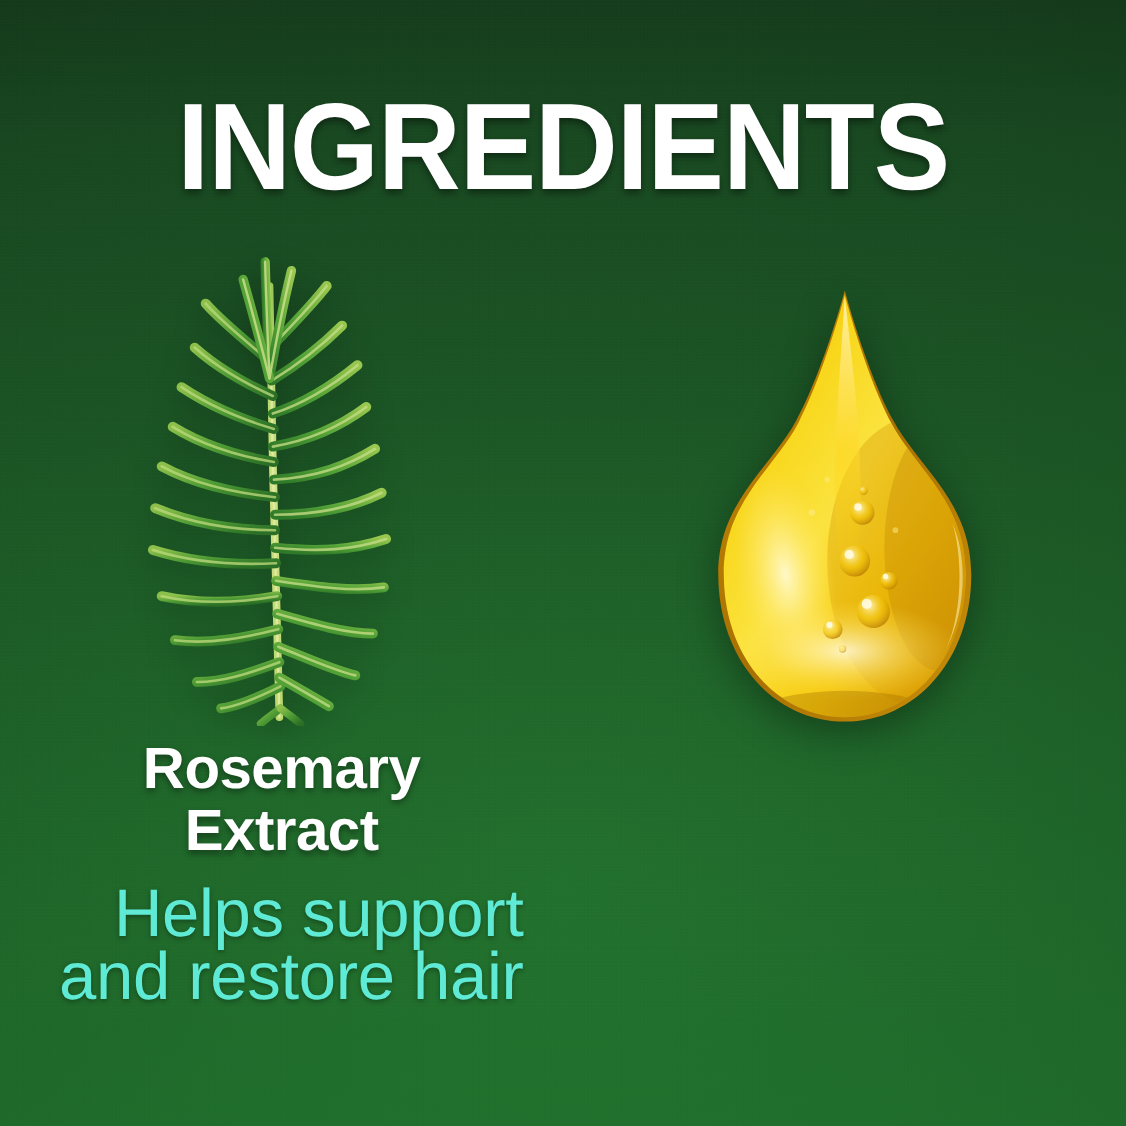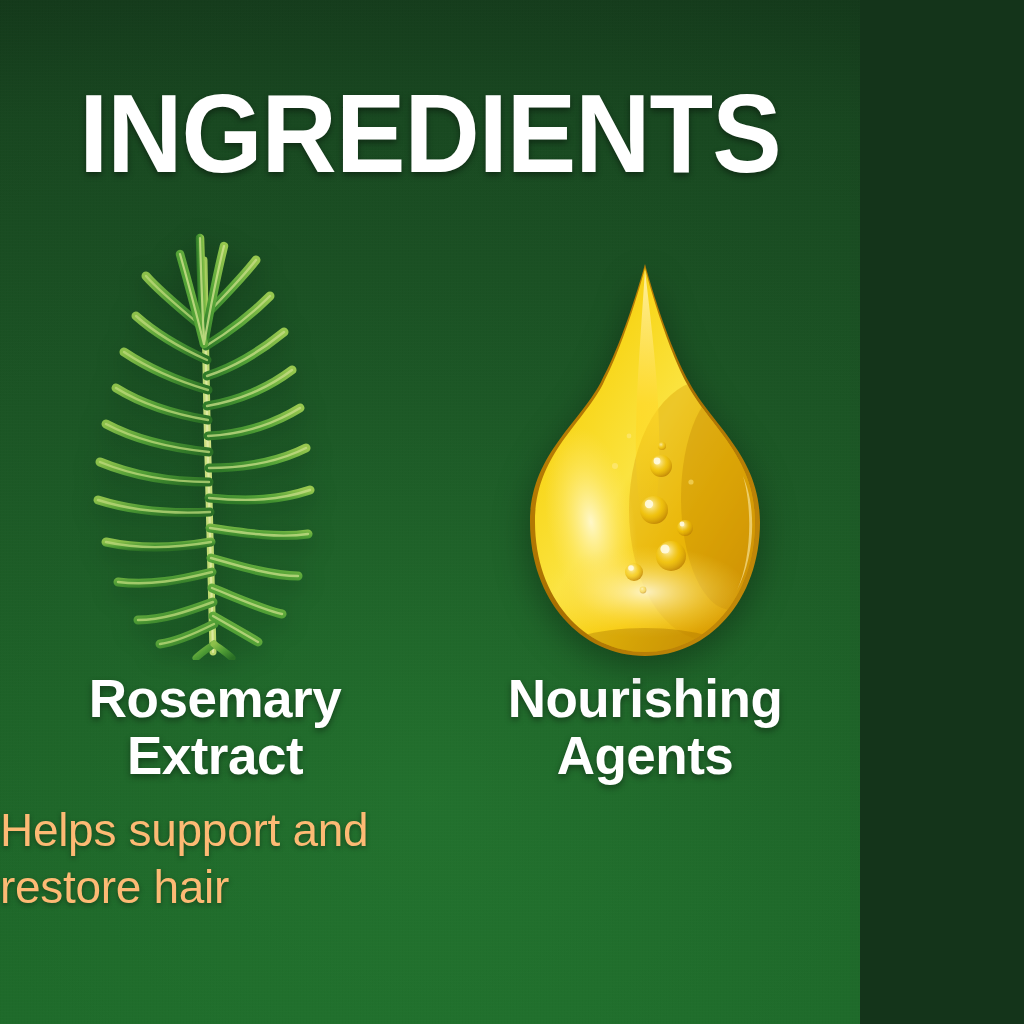--- a/index.html
+++ b/index.html
@@ -7,21 +7,21 @@
     margin: 0;
     padding: 0;
     background: #14341a;
   }
   body {
     font-family: "Liberation Sans", sans-serif;
   }
 
   #poster {
     position: relative;
-    width: 860px;
+    width: 1024px;
     height: 1024px;
     overflow: hidden;
     background: #1d5c27;
   }
 
   
   .bg-base {
     position: absolute;
     inset: 0;
     background: linear-gradient(180deg,
@@ -97,25 +97,25 @@
     font-weight: 700;
     font-size: 53px;
     line-height: 57px;
     text-align: center;
     letter-spacing: -0.5px;
     text-shadow: 0 3px 6px rgba(0,0,0,0.38);
     margin-top: 10px;
     max-width: 430px;
   }
   .desc {
-    color: #fdba74;
+    color: #5eead4;
     font-weight: 400;
-    font-size: 46px;
+    font-size: 61px;
     line-height: 57px;
-    text-align: left;
+    text-align: right;
     letter-spacing: -0.3px;
     text-shadow: 0 2px 5px rgba(0,0,0,0.34);
     margin-top: 18px;
     max-width: 440px;
   }
 
   
   .sprig {
     width: 330px;
     height: 440px;
@@ -343,17 +343,16 @@
             <circle cx="139" cy="312" r="9" fill="url(#bub)"></circle>
             <circle cx="136" cy="308" r="2.8" fill="#fffbe0" opacity=".9"></circle>
             <circle cx="167" cy="186" r="4" fill="url(#bub)" opacity=".8"></circle>
             <circle cx="148" cy="330" r="3.4" fill="url(#bub)" opacity=".7"></circle>
             <circle cx="120" cy="206" r="3" fill="#ffeb8a" opacity=".55"></circle>
             <circle cx="134" cy="176" r="2.4" fill="#ffeb8a" opacity=".5"></circle>
             <circle cx="196" cy="222" r="2.6" fill="#ffeb8a" opacity=".5"></circle>
           </g>
         </svg>
       </div>
-      <div class="heading">Nourishing Agents</div>
     </div>
 
   </div>
 </div>
 
 </body></html>

